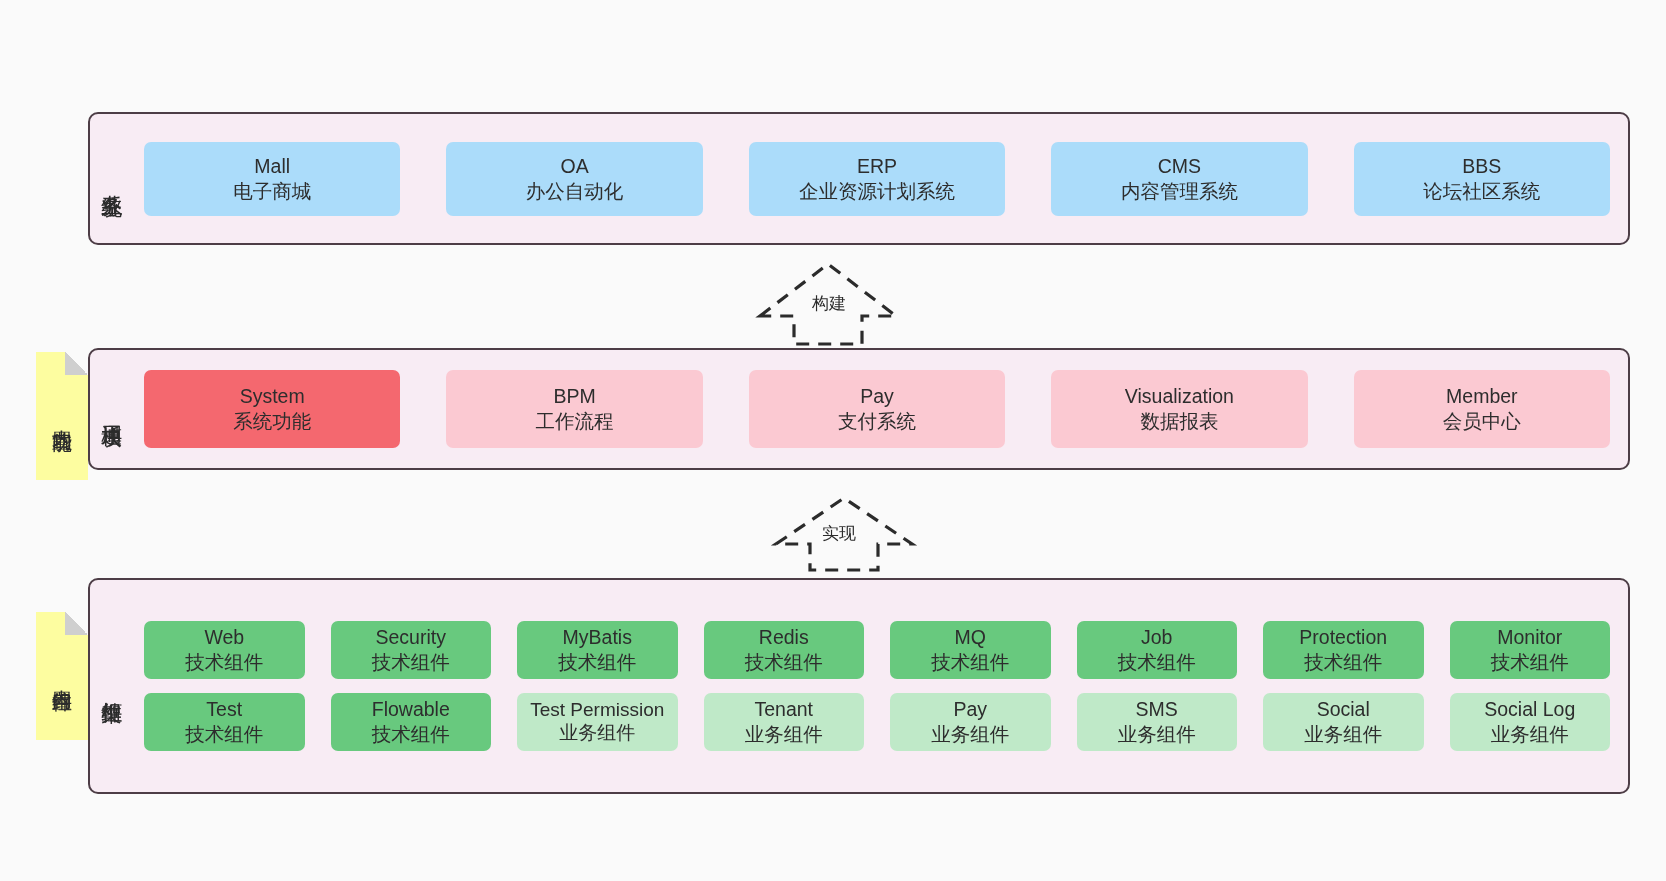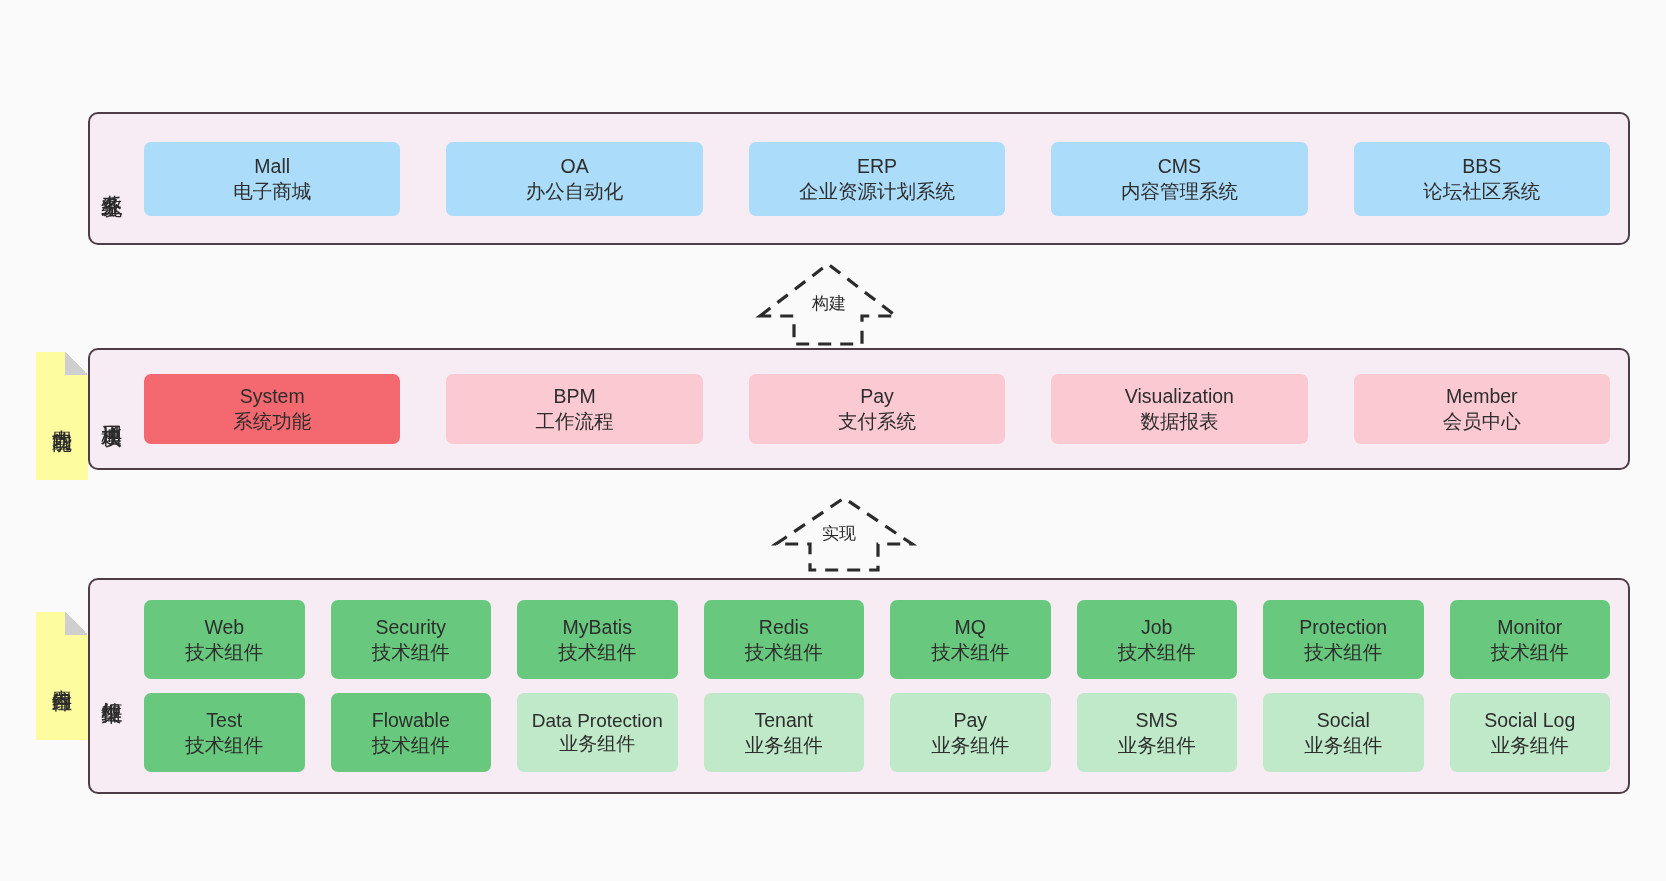--- a/index.html
+++ b/index.html
@@ -75,33 +75,33 @@
   .c-lightgreen { background: #bfe9c8; }
 
   
   #band-business { left: 88px; top: 112px; width: 1542px; height: 133px; }
   #band-business .band-body { gap: 46px; padding-left: 10px; padding-right: 18px; }
   #band-business .card { flex: 1 1 0; height: 74px; }
 
   
   #band-modules { left: 88px; top: 348px; width: 1542px; height: 122px; }
   #band-modules .band-body { gap: 46px; padding-left: 10px; padding-right: 18px; }
-  #band-modules .card { flex: 1 1 0; height: 70px; }
+  #band-modules .card { flex: 1 1 0; height: 78px; }
 
   
   #band-framework { left: 88px; top: 578px; width: 1542px; height: 216px; }
   #band-framework .band-body {
     flex-direction: column;
     justify-content: center;
     gap: 14px;
     padding-left: 10px;
     padding-right: 18px;
   }
   .grid-row { display: flex; gap: 26px; width: 100%; }
-  .grid-row .card { flex: 1 1 0; height: 79px; }
+  .grid-row .card { flex: 1 1 0; height: 58px; }
   .grid-row .card.three-line { font-size: 19px; line-height: 1.2; }
 
   
   .sticky {
     position: absolute;
     box-sizing: border-box;
     background: #fdfda0;
     display: flex;
     align-items: center;
     justify-content: center;
@@ -253,21 +253,21 @@
     <div class="grid-row">
       <div class="card c-green">
         <span class="t1">Test</span>
         <span class="t2">技术组件</span>
       </div>
       <div class="card c-green">
         <span class="t1">Flowable</span>
         <span class="t2">技术组件</span>
       </div>
       <div class="card c-lightgreen three-line">
-        <span class="t1">Data Protection</span>
+        <span class="t1">Test Permission</span>
         <span class="t2">业务组件</span>
       </div>
       <div class="card c-lightgreen">
         <span class="t1">Tenant</span>
         <span class="t2">业务组件</span>
       </div>
       <div class="card c-lightgreen">
         <span class="t1">Pay</span>
         <span class="t2">业务组件</span>
       </div>

